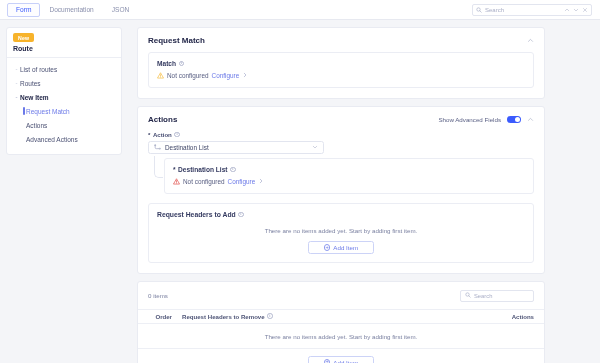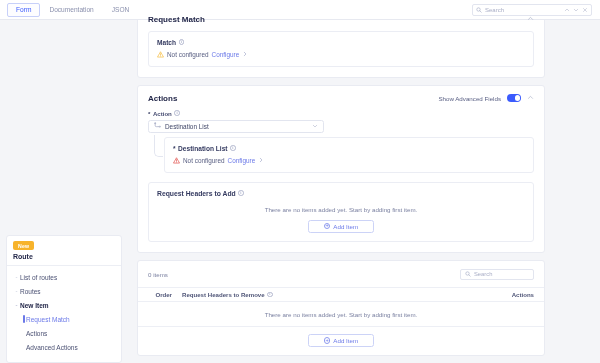--- a/index.html
+++ b/index.html
@@ -40,21 +40,21 @@
     position: absolute; right: 8px; top: 4px;
     width: 120px; height: 12px;
     border: 1px solid #e2e5ef; border-radius: 2px;
     background: #fff;
     display: flex; align-items: center; padding: 0 3px; gap: 3px;
   }
   .topsearch .ph { font-size: 6px; color: #a9aec6; flex: 1; }
   .topsearch .ctl { color: #b5bace; display: flex; align-items: center; }
 
   
-  .body { display: flex; height: 343px; width: 556px; align-items: flex-end; }
+  .body { display: flex; height: 343px; width: 556px; }
 
   
   .sidebar {
     width: 130px; padding: 7px 8px 0 6px;
     flex: 0 0 130px;
   }
   .side-card {
     background: #fff;
     border: 1px solid #e9ebf2;
     border-radius: 3px;

